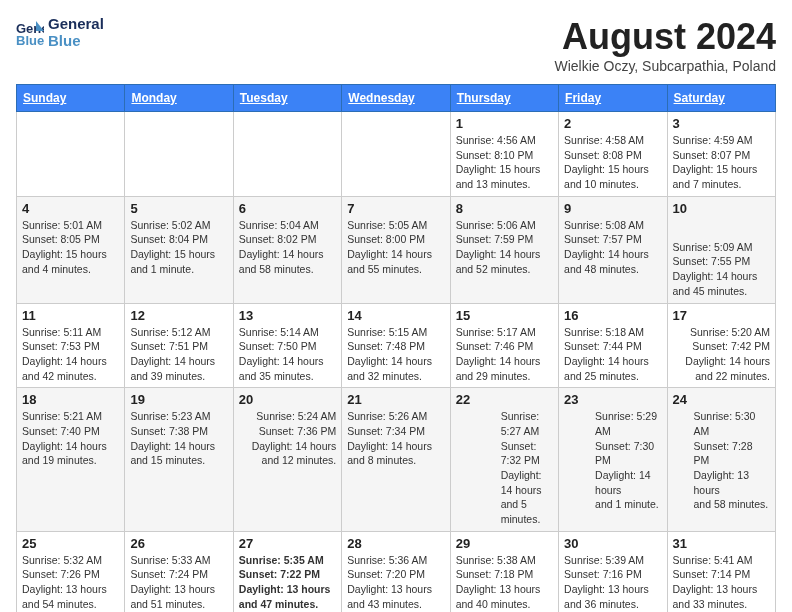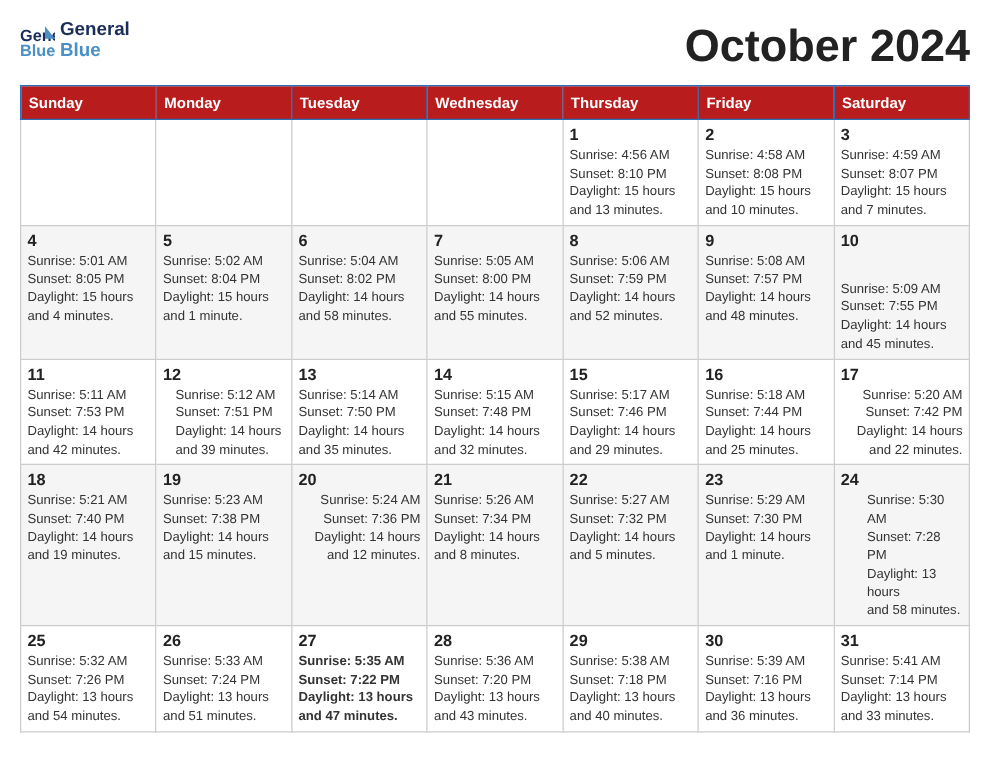--- a/index.html
+++ b/index.html
@@ -36,26 +36,27 @@
     .subtitle {
       font-size: 14px;
       color: #444;
     }
     .calendar-table {
       width: 100%;
       border-collapse: collapse;
       font-size: 11px;
     }
     .calendar-table th {
-      background: #b91c1c;
+      background: #3b82f6;
       color: #fff;
       text-align: left;
       padding: 6px 6px;
       font-size: 12px;
       border: 1px solid #2c6db5;
+      text-decoration: underline;
     }
     .calendar-table td {
       border: 1px solid #ccc;
       vertical-align: top;
       padding: 4px 5px;
       min-height: 80px;
       height: 80px;
       width: calc(100% / 7);
     }
     .calendar-table tr:nth-child(even) td {
@@ -90,21 +91,22 @@
       <text x="0" y="26" font-size="13" font-weight="bold" fill="#4a90c4">Blue</text>
 
       <polygon points="20,2 28,12 20,12" fill="#4a90c4"></polygon>
     </svg>
     <div style="display:flex;flex-direction:column;line-height:1.1;">
       <span style="font-size:15px;font-weight:bold;color:#1a2e5a;">General</span>
       <span style="font-size:15px;font-weight:bold;color:#4a90c4;">Blue</span>
     </div>
   </div>
   <div class="title-area">
-    <div class="month-title">October 2024</div>
+    <div class="month-title">August 2024</div>
+    <div class="subtitle">Wielkie Oczy, Subcarpathia, Poland</div>
   </div>
 </div>
 
 <table class="calendar-table">
   <thead>
     <tr>
     <th>Sunday</th>
         <th>Monday</th>
         <th>Tuesday</th>
         <th>Wednesday</th>
@@ -195,21 +197,21 @@
       <tr>
         <td>
           <span class="day-num">11</span>
           <div class="day-info" style="white-space: pre-line;">Sunrise: 5:11 AM
 Sunset: 7:53 PM
 Daylight: 14 hours
 and 42 minutes.</div>
         </td>
         <td>
           <span class="day-num">12</span>
-          <div class="day-info" style="white-space: pre-line; margin-left: 10px;">Sunrise: 5:12 AM
+          <div class="day-info" style="white-space: pre-line;">Sunrise: 5:12 AM
 Sunset: 7:51 PM
 Daylight: 14 hours
 and 39 minutes.</div>
         </td>
         <td>
           <span class="day-num">13</span>
           <div class="day-info" style="white-space: pre-line;">Sunrise: 5:14 AM
 Sunset: 7:50 PM
 Daylight: 14 hours
 and 35 minutes.</div>
@@ -267,28 +269,28 @@
         </td>
         <td>
           <span class="day-num">21</span>
           <div class="day-info" style="white-space: pre-line;">Sunrise: 5:26 AM
 Sunset: 7:34 PM
 Daylight: 14 hours
 and 8 minutes.</div>
         </td>
         <td>
           <span class="day-num">22</span>
-          <div class="day-info" style="white-space: pre-line;">Sunrise: 5:27 AM
+          <div class="day-info" style="white-space: pre-line; margin-left: 45px;">Sunrise: 5:27 AM
 Sunset: 7:32 PM
 Daylight: 14 hours
 and 5 minutes.</div>
         </td>
         <td>
           <span class="day-num">23</span>
-          <div class="day-info" style="white-space: pre-line;">Sunrise: 5:29 AM
+          <div class="day-info" style="white-space: pre-line; margin-left: 31px;">Sunrise: 5:29 AM
 Sunset: 7:30 PM
 Daylight: 14 hours
 and 1 minute.</div>
         </td>
         <td>
           <span class="day-num">24</span>
           <div class="day-info" style="white-space: pre-line; margin-left: 21px;">Sunrise: 5:30 AM
 Sunset: 7:28 PM
 Daylight: 13 hours
 and 58 minutes.</div>

